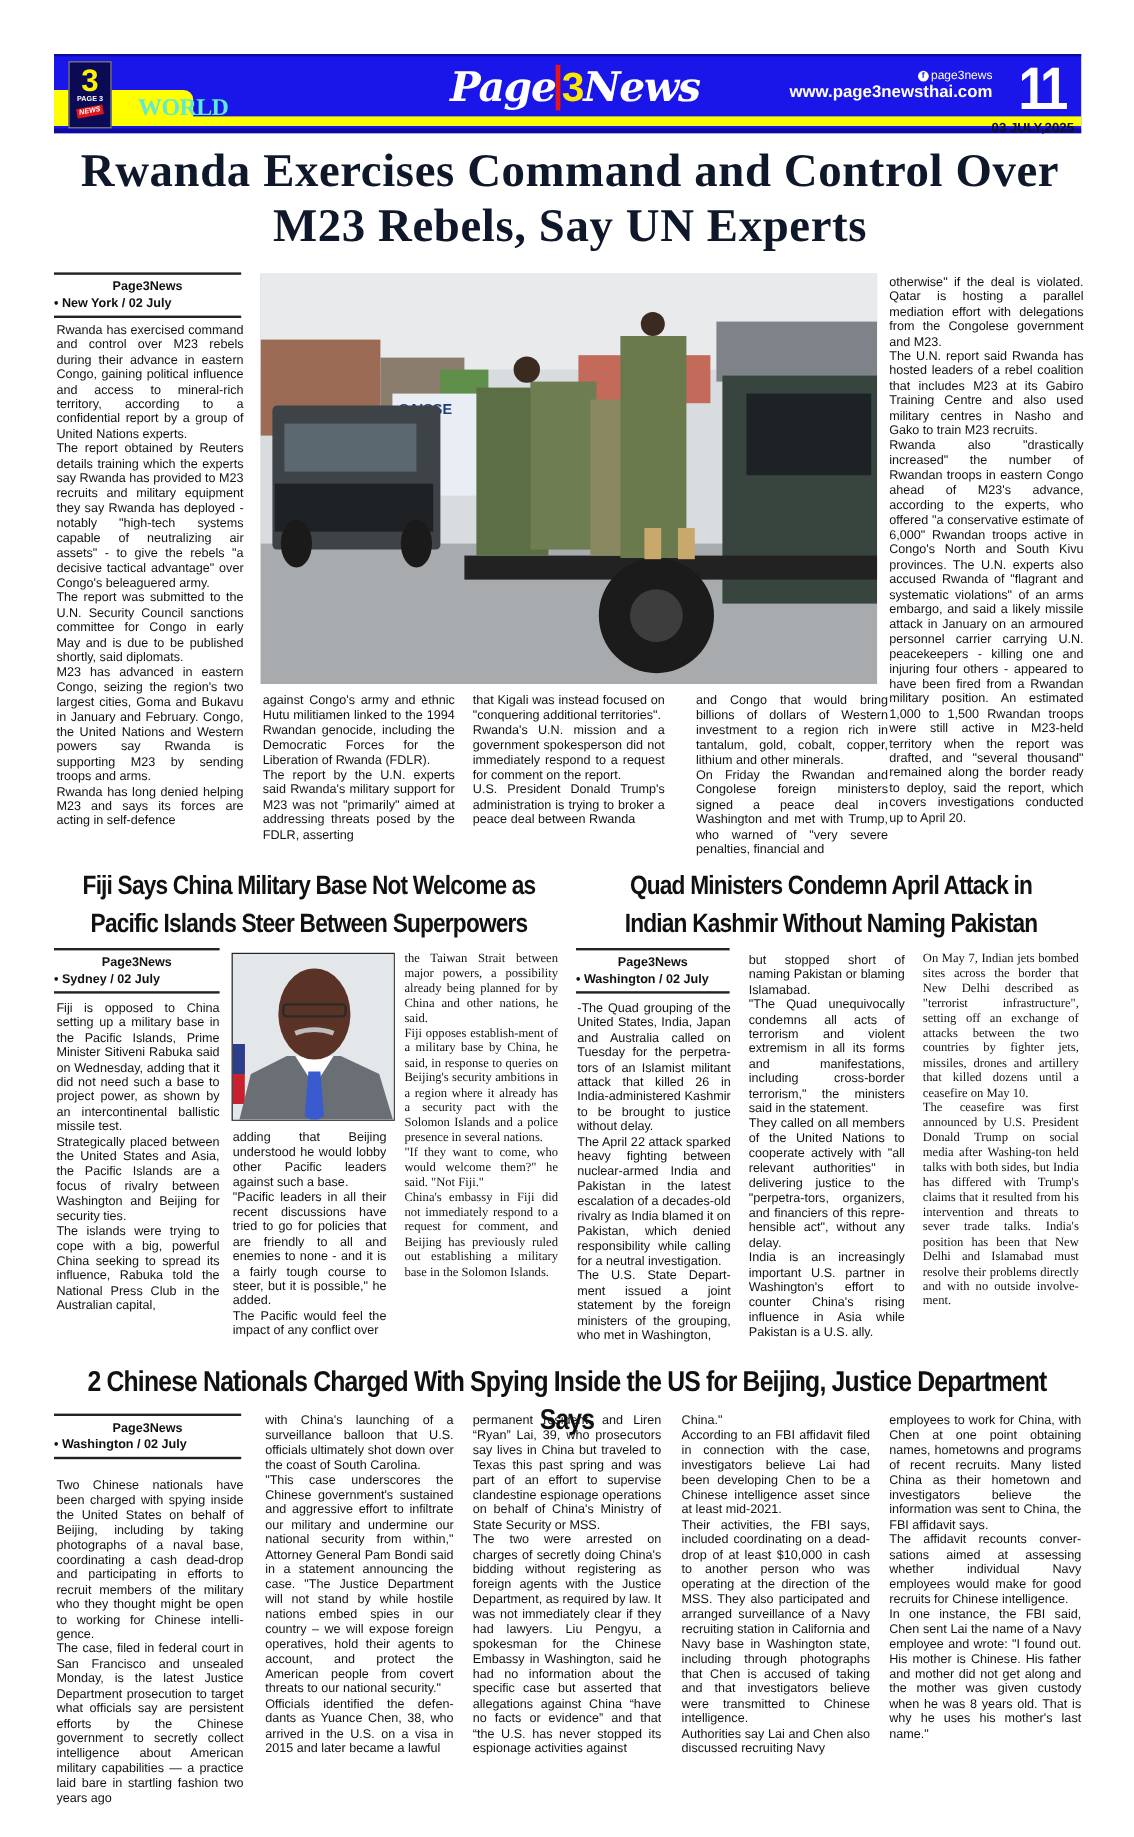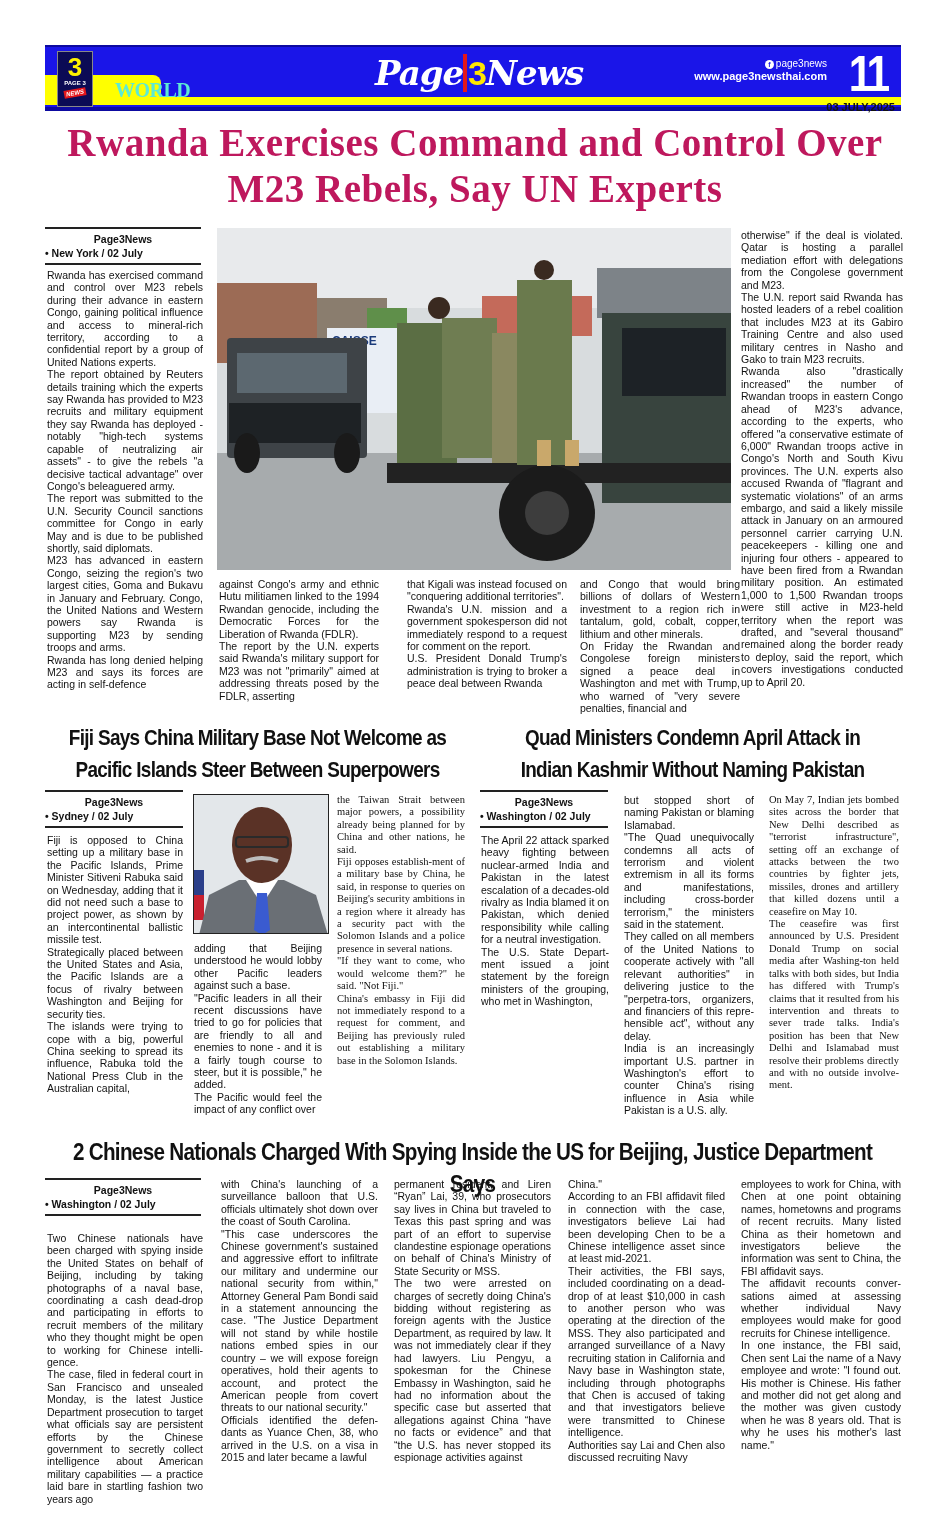--- a/index.html
+++ b/index.html
@@ -11,26 +11,26 @@
   .yellow-world { position: absolute; left: 0; top: 28px; width: 116px; height: 30px; background: #ffff00; border-top-right-radius: 8px; }
   .yellow-date { position: absolute; left: 0; right: 0; top: 50px; height: 8px; background: #ffff00; }
   .logo-box { position: absolute; left: 12px; top: 4px; width: 36px; height: 56px; background: #0b0b55; border: 1px solid #888; display: flex; flex-direction: column; align-items: center; justify-content: flex-start; }
   .logo-box .num { color: #fff200; font: bold 26px/26px "Liberation Sans", sans-serif; margin-top: 2px; }
   .logo-box .lbl { color: #fff; font: bold 6px/7px "Liberation Sans", sans-serif; }
   .logo-box .news { color: #fff; background: #e4161b; font: italic bold 6px/8px "Liberation Sans", sans-serif; padding: 0 2px; margin-top: 2px; transform: rotate(-10deg); }
   .world-label { position: absolute; left: 70px; top: 33px; font: bold 20px/20px "Liberation Serif", serif; color: #5eead4; letter-spacing: -0.5px; }
   .brand { position: absolute; left: 330px; top: 6px; font: bold 34px/40px "DejaVu Serif", serif; color: #fff; font-style: italic; letter-spacing: -1px; }
   .brand .three { color: #ffe600; font-family: "Liberation Sans", sans-serif; font-style: normal; font-weight: bold; border-left: 4px solid #e4161b; padding-left: 1px; }
   .social { position: absolute; right: 74px; top: 10px; text-align: right; color: #fff; font: 10px/13px "Liberation Sans", sans-serif; }
-  .social .web { font-weight: bold; font-size: 11px; }
+  .social .web { font-weight: bold; font-size: 14px; }
   .fb-icon { display: inline-block; width: 9px; height: 9px; border-radius: 50%; background: #fff; color: #1a15e8; font: bold 7px/9px "Liberation Sans", sans-serif; text-align: center; vertical-align: middle; margin-right: 2px; }
   .page-num { position: absolute; right: 14px; top: 2px; color: #fff; font: bold 50px/50px "Liberation Sans", sans-serif; letter-spacing: -4px; transform: scaleX(0.85); transform-origin: right; }
   .date { position: absolute; right: 6px; top: 54px; font: bold 11px/12px "Liberation Sans", sans-serif; color: #111; margin-left: 48px; }
 
-  .main-headline { position: absolute; left: 40px; top: 120px; width: 870px; text-align: center; font: bold 39px/46px "Liberation Serif", serif; color: #be185d; letter-spacing: 0.5px; }
+  .main-headline { position: absolute; left: 40px; top: 120px; width: 870px; text-align: center; font: bold 39px/46px "Liberation Serif", serif; color: #0f172a; letter-spacing: 0.5px; }
 
   .byline { position: absolute; text-align: center; }
   .byline .rule { height: 2px; background: #222; }
   .byline .src { font: bold 10.5px/14px "Liberation Sans", sans-serif; margin-top: 3px; }
   .byline .place { font: bold 10.5px/14px "Liberation Sans", sans-serif; text-align: left; margin-bottom: 3px; }
 
   .col { position: absolute; font: 10.5px/12.4px "Liberation Sans", sans-serif; text-align: justify; color: #111; }
   .col p { margin: 0; }
 
   .photo-main { position: absolute; left: 217px; top: 228px; width: 514px; height: 342px; overflow: hidden; background: #cfd4d6; }
@@ -109,21 +109,21 @@
     <circle cx="222" cy="80" r="11" fill="#3a2a20"></circle>
     <rect x="320" y="212" width="14" height="26" fill="#c9a86b"></rect>
     <rect x="348" y="212" width="14" height="26" fill="#c9a86b"></rect>
   </svg>
 </div>
 
 <div class="col" style="left:219px; top:578px; width:160px;">
   <p>against Congo's army and ethnic Hutu militiamen linked to the 1994 Rwandan genocide, including the Democratic Forces for the Liberation of Rwanda (FDLR).</p>
   <p>The report by the U.N. experts said Rwanda's military support for M23 was not "primarily" aimed at addressing threats posed by the FDLR, asserting</p>
 </div>
-<div class="col" style="left:394px; top:578px; width:160px;margin-left:13px;">
+<div class="col" style="left:394px; top:578px; width:160px;">
   <p>that Kigali was instead focused on "conquering additional territories".</p>
   <p>Rwanda's U.N. mission and a government spokesperson did not immediately respond to a request for comment on the report.</p>
   <p>U.S. President Donald Trump's administration is trying to broker a peace deal between Rwanda</p>
 </div>
 <div class="col" style="left:568px; top:578px; width:160px;margin-left:12px;">
   <p>and Congo that would bring billions of dollars of Western investment to a region rich in tantalum, gold, cobalt, copper, lithium and other minerals.</p>
   <p>On Friday the Rwandan and Congolese foreign ministers signed a peace deal in Washington and met with Trump, who warned of "very severe penalties, financial and</p>
 </div>
 <div class="col" style="left:741px; top:229px; width:162px;">
   <p>otherwise" if the deal is violated. Qatar is hosting a parallel mediation effort with delegations from the Congolese government and M23.</p>
@@ -181,20 +181,21 @@
 </div>
 
 <div class="byline" style="left:480px; top:790px; width:128px;">
   <div class="rule"></div>
   <div class="src">Page3News</div>
   <div class="place">• Washington  /  02 July</div>
   <div class="rule"></div>
 </div>
 
 <div class="col" style="left:481px; top:834px; width:128px;">
+  <p>-The Quad grouping of the United States, India, Japan and Australia called on Tuesday for the perpetra-tors of an Islamist militant attack that killed 26 in India-administered Kashmir to be brought to justice without delay.</p>
   <p>The April 22 attack sparked heavy fighting between nuclear-armed India and Pakistan in the latest escalation of a decades-old rivalry as India blamed it on Pakistan, which denied responsibility while calling for a neutral investigation.</p>
   <p>The U.S. State Depart-ment issued a joint statement by the foreign ministers of the grouping, who met in Washington,</p>
 </div>
 <div class="col" style="left:624px; top:794px; width:130px;">
   <p>but stopped short of naming Pakistan or blaming Islamabad.</p>
   <p>"The Quad unequivocally condemns all acts of terrorism and violent extremism in all its forms and manifestations, including cross-border terrorism," the ministers said in the statement.</p>
   <p>They called on all members of the United Nations to cooperate actively with "all relevant authorities" in delivering justice to the "perpetra-tors, organizers, and financiers of this repre-hensible act", without any delay.</p>
   <p>India is an increasingly important U.S. partner in Washington's effort to counter China's rising influence in Asia while Pakistan is a U.S. ally.</p>
 </div>
 <div class="col" style="left:769px; top:794px; width:130px;font-family:Liberation Serif, serif;">

